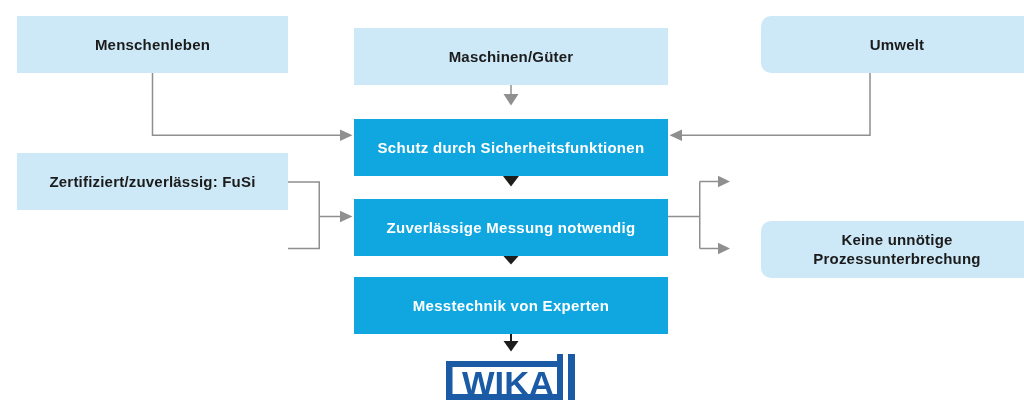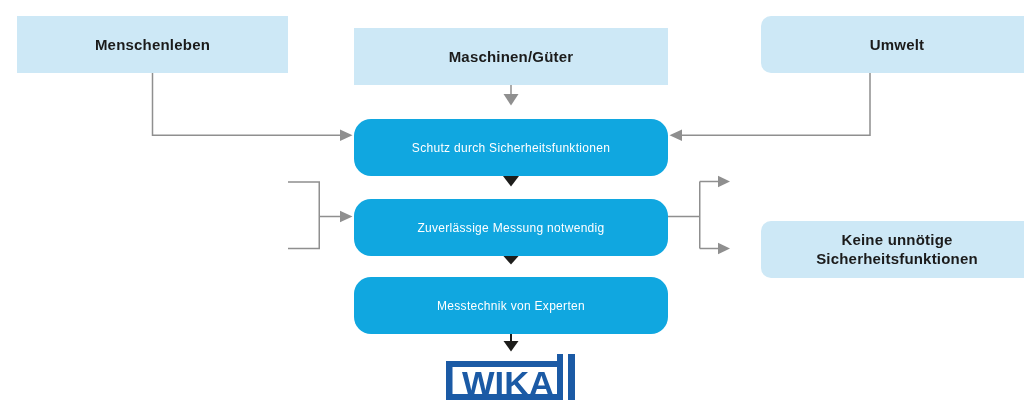--- a/index.html
+++ b/index.html
@@ -29,24 +29,23 @@
   .box-light {
     background: #cde8f6;
     color: #1b1b1b;
     font-size: 15px;
     font-weight: bold;
     letter-spacing: 0.2px;
   }
   .box-primary {
     background: #10a7e0;
     color: #ffffff;
-    font-size: 12px;
-    font-weight: normal;
+    font-size: 15px;
+    font-weight: bold;
     letter-spacing: 0.3px;
-    border-radius: 17px;
   }
   .w-col-left   { left: 17px;  width: 271px; height: 57px; }
   .w-col-mid    { left: 354px; width: 314px; height: 57px; margin-top: 12px; }
   .w-col-right  { left: 761px; width: 272px; height: 57px; border-radius: 10px; }
   .row-top      { top: 16px; }
   #box-schutz      { top: 107px; }
   #box-zert        { top: 153px; }
   #box-abschaltung { top: 153px; }
   #box-messung     { top: 187px; }
   #box-redundanz   { top: 221px; }
@@ -110,23 +109,26 @@
   <div id="box-schutz" class="box box-primary w-col-mid">
     <span>Schutz durch Sicherheitsfunktionen</span>
   </div>
   <div id="box-messung" class="box box-primary w-col-mid">
     <span>Zuverlässige Messung notwendig</span>
   </div>
   <div id="box-messtechnik" class="box box-primary w-col-mid">
     <span>Messtechnik von Experten</span>
   </div>
 
+  <div id="box-zert" class="box box-light w-col-left">
+    <span>Zertifiziert/zuverlässig: FuSi</span>
+  </div>
 
   <div id="box-keine" class="box box-light w-col-right">
-    <span>Keine unnötige Sicherheitsfunktionen</span>
+    <span>Keine unnötige Prozessunterbrechung</span>
   </div>
 
   <svg class="logo" viewBox="0 0 129 46" xmlns="http://www.w3.org/2000/svg">
     <g fill="#1b5aa5">
       <rect x="0" y="7" width="6.5" height="39"></rect>
       <rect x="0" y="7" width="117" height="6"></rect>
       <rect x="0" y="40" width="117" height="6"></rect>
       <rect x="111" y="0" width="6" height="46"></rect>
       <rect x="122" y="0" width="7" height="46"></rect>
     </g>

